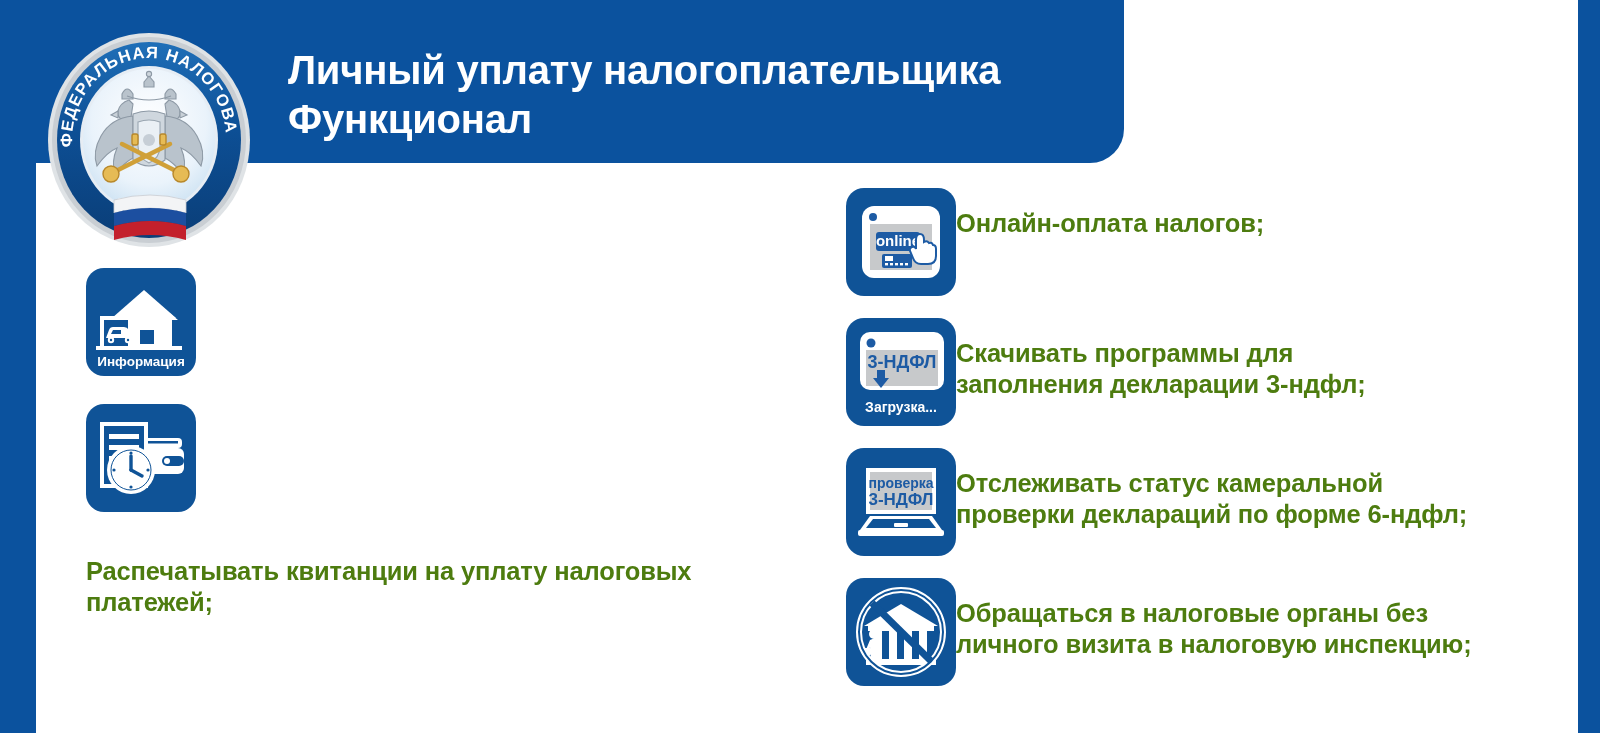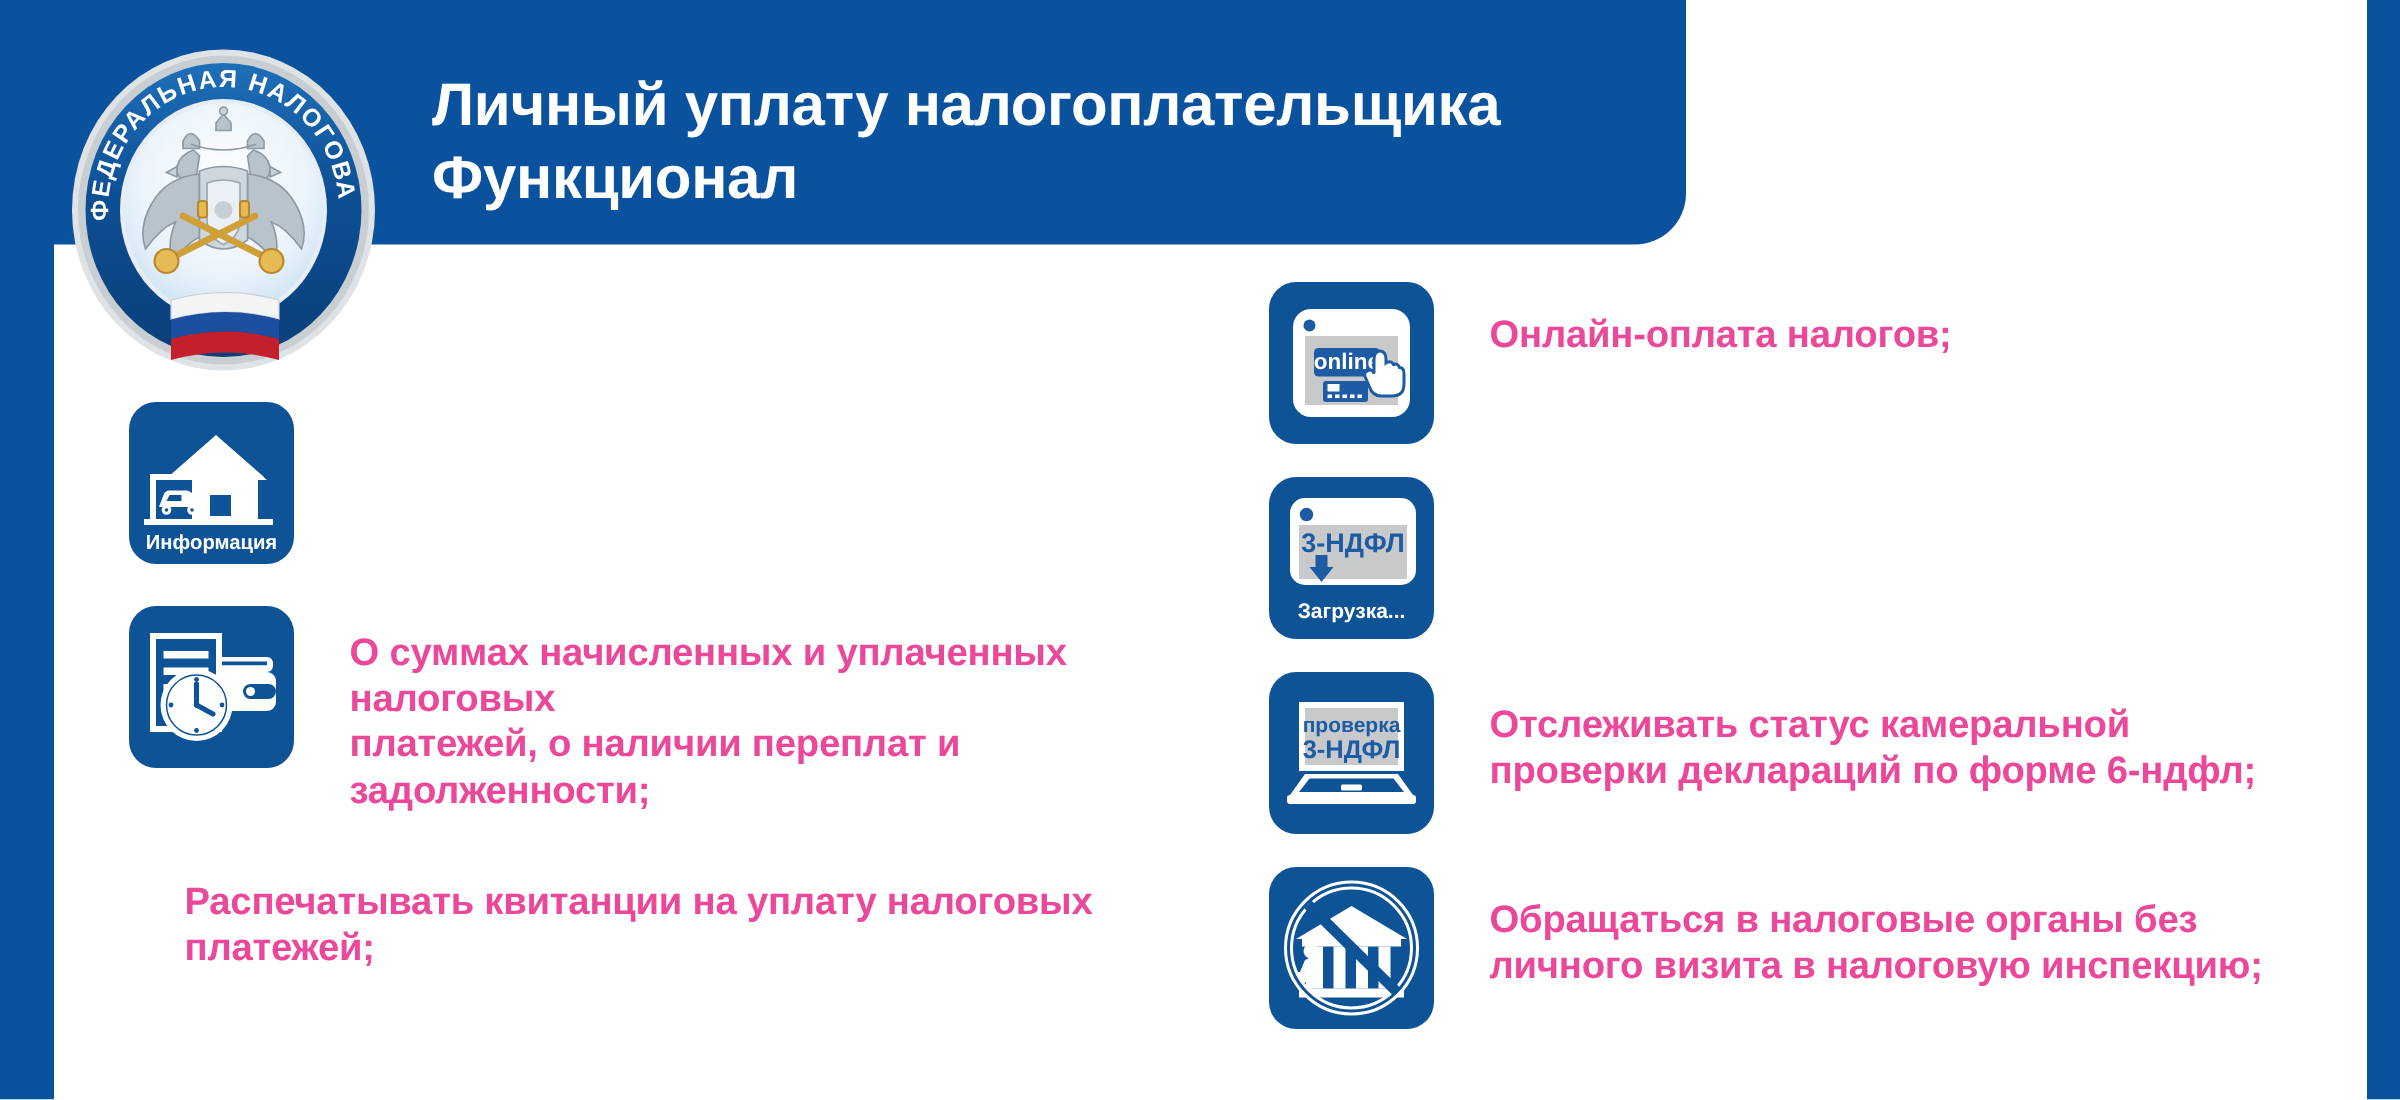--- a/index.html
+++ b/index.html
@@ -82,27 +82,26 @@
     background: #0f5397;
     border-radius: 18px;
     position: relative;
     overflow: hidden;
   }
   .ficon svg { display: block; width: 110px; height: 108px; }
 
   .ftext {
     flex: 1 1 auto;
     padding-top: 16px;
-    color: #ec4899;
+    color: #4d7c0f;
     font-size: 25.5px;
     font-weight: bold;
     line-height: 1.2;
     letter-spacing: -0.15px;
     white-space: pre-line;
-    margin-left: 37px;
   }
   .col-right .ftext { padding-top: 20px; font-size: 25.5px; }
 </style>
 </head>
 <body>
 
 <div id="slide">
 
   <div class="frame-left"></div>
   <div class="frame-right"></div>
@@ -257,22 +256,20 @@
             <path d="M 45 66 L 56 72"></path>
           </g>
           <g fill="#0f5397">
             <circle cx="45" cy="49" r="1.6"></circle>
             <circle cx="62" cy="66" r="1.6"></circle>
             <circle cx="45" cy="83" r="1.6"></circle>
             <circle cx="28" cy="66" r="1.6"></circle>
           </g>
         </svg>
       </div>
-      <div class="ftext">О суммах начисленных и уплаченных налоговых
-платежей, о наличии переплат и задолженности;</div>
     </div>
 
     <div class="feature">
       <div class="ftext">Распечатывать квитанции на уплату налоговых
 платежей;</div>
     </div>
 
   </div>
 
   <div class="col-right">
@@ -314,20 +311,22 @@
           <rect x="20" y="32" width="72" height="36" fill="#c7c9cb"></rect>
           <text x="56" y="50" text-anchor="middle" font-family="'Liberation Sans', sans-serif" font-size="18" font-weight="bold" fill="#1d5ba4">3-НДФЛ</text>
 
           <g fill="#1d5ba4">
             <rect x="31" y="52" width="8" height="10"></rect>
             <path d="M 27 60 L 43 60 L 35 70 Z"></path>
           </g>
           <text x="55" y="94" text-anchor="middle" font-family="'Liberation Sans', sans-serif" font-size="14" font-weight="bold" fill="#ffffff">Загрузка...</text>
         </svg>
       </div>
+      <div class="ftext">Скачивать программы для
+заполнения декларации 3-ндфл;</div>
     </div>
 
     <div class="feature">
       <div class="ficon">
         <svg viewBox="0 0 110 108" xmlns="http://www.w3.org/2000/svg">
 
           <rect x="20" y="20" width="70" height="46" fill="#ffffff"></rect>
           <rect x="24" y="24" width="62" height="38" fill="#c7c9cb"></rect>
           <text x="55" y="40" text-anchor="middle" font-family="'Liberation Sans', sans-serif" font-size="14" font-weight="bold" fill="#1d5ba4">проверка</text>
           <text x="55" y="57" text-anchor="middle" font-family="'Liberation Sans', sans-serif" font-size="17" font-weight="bold" fill="#1d5ba4">3-НДФЛ</text>

